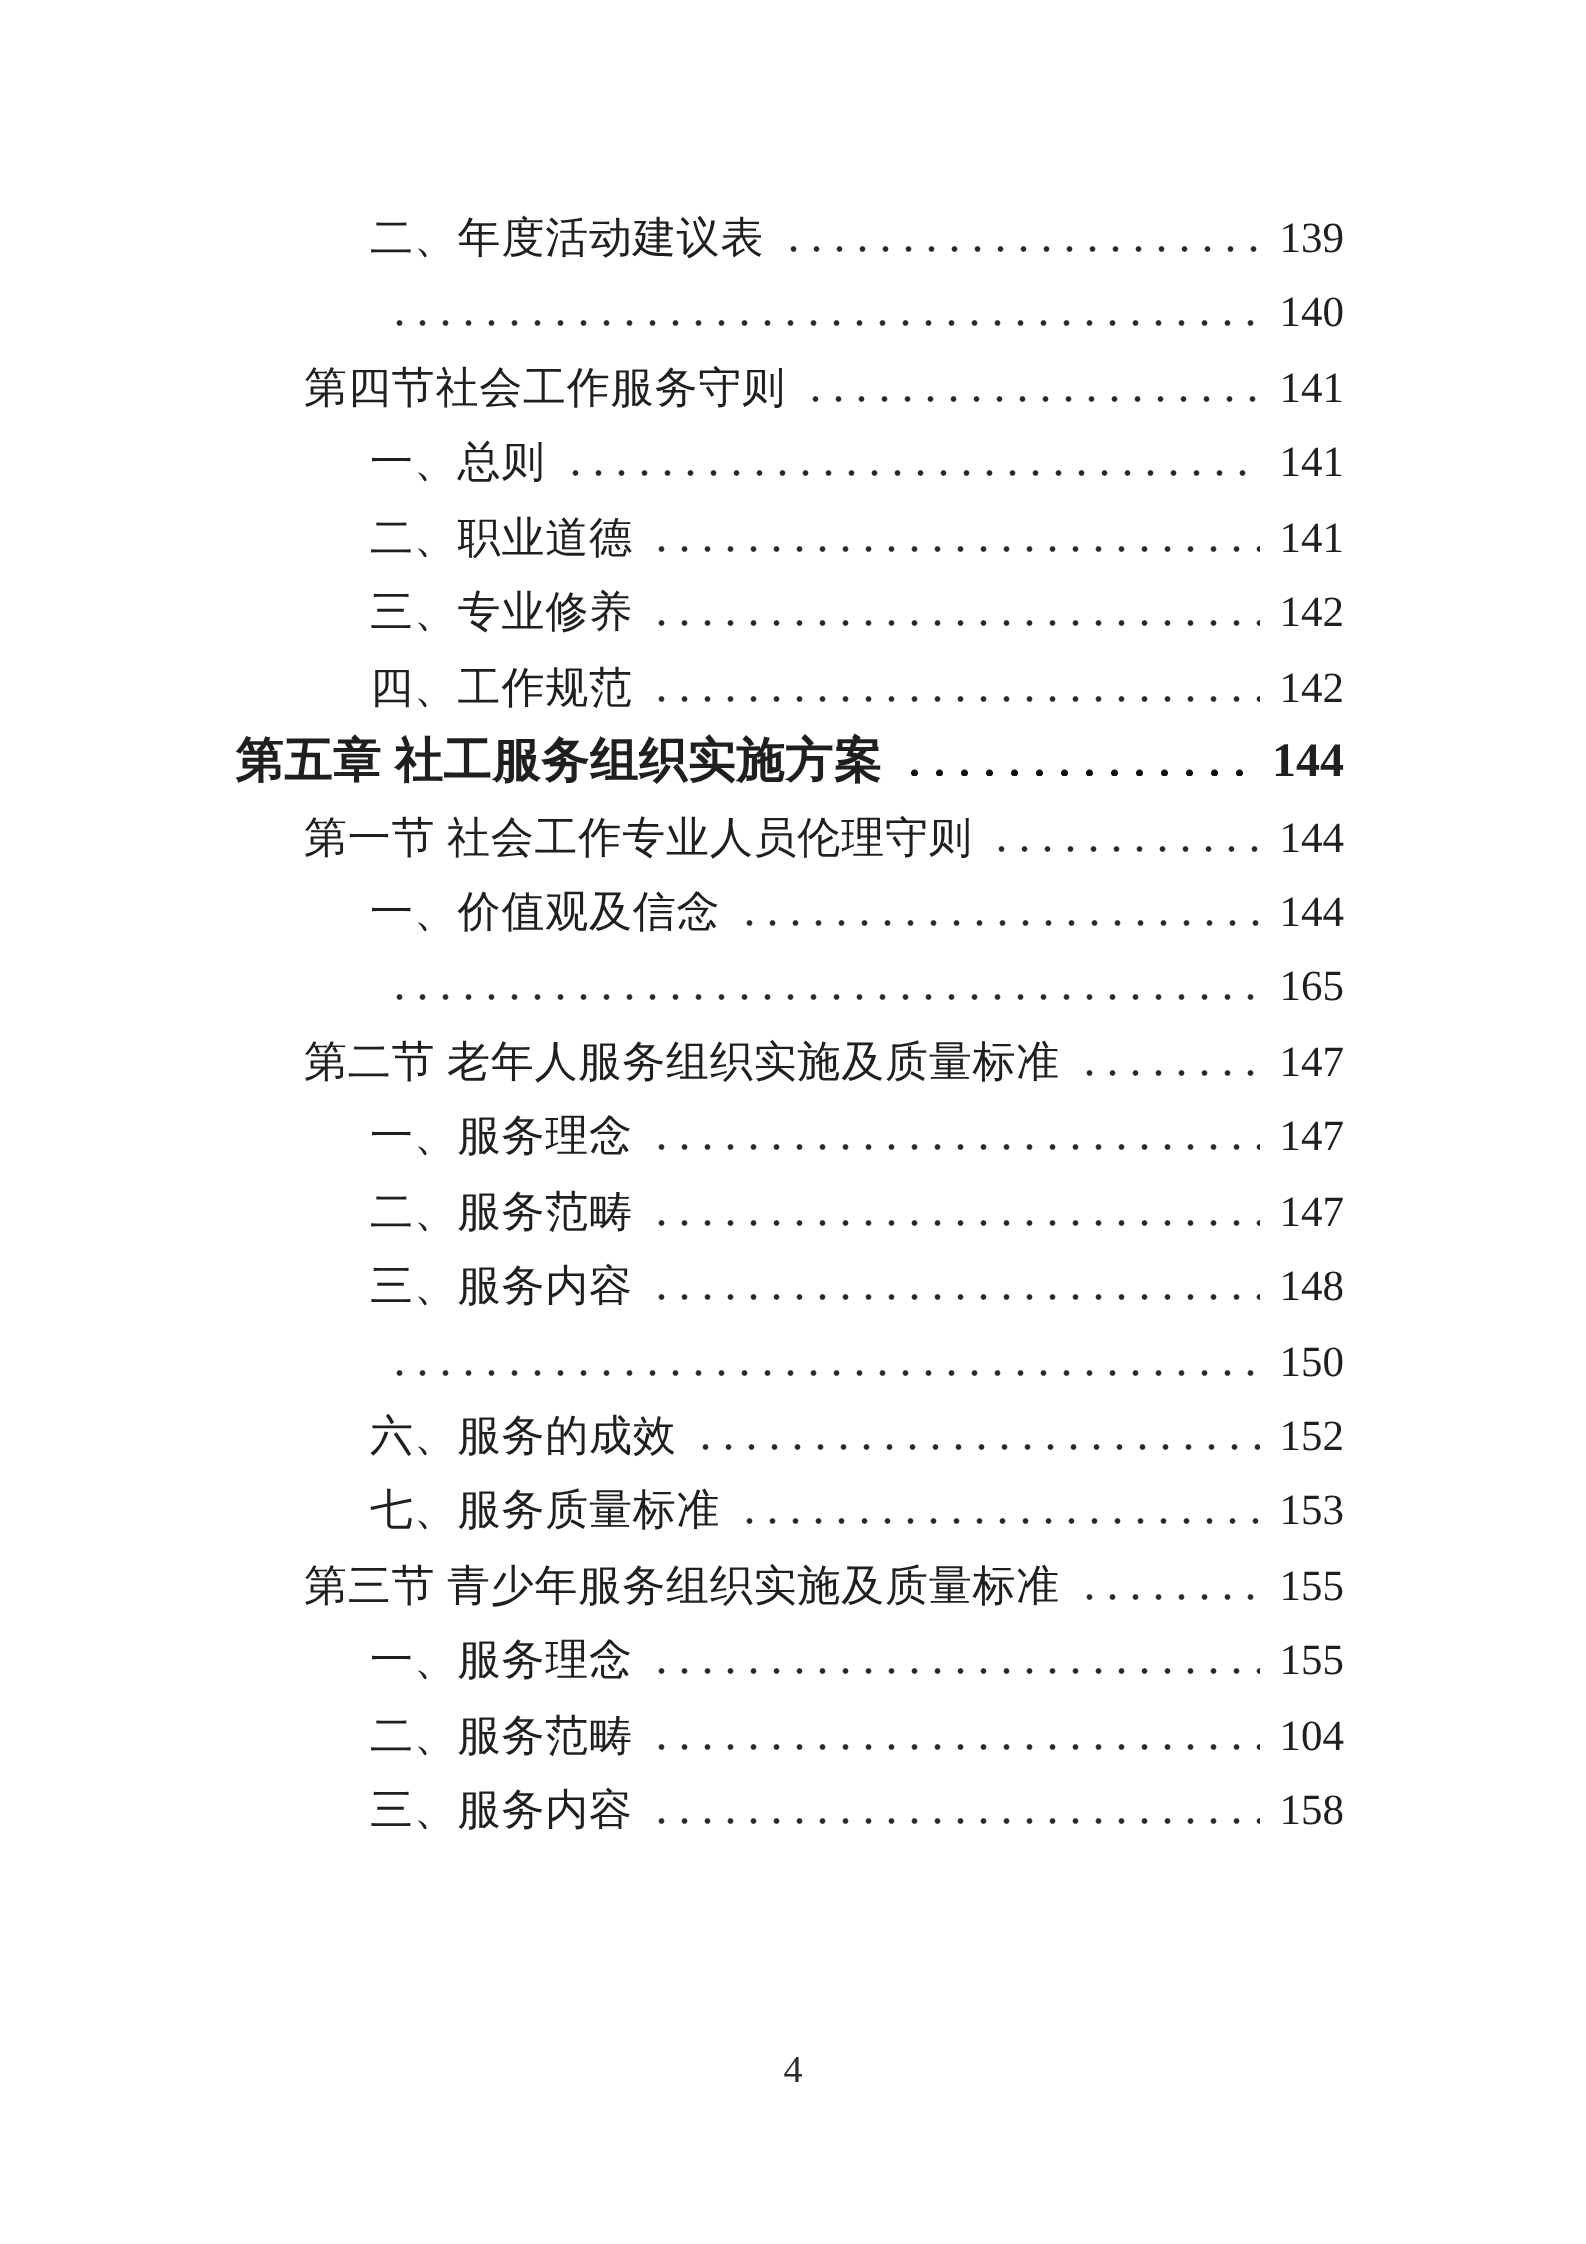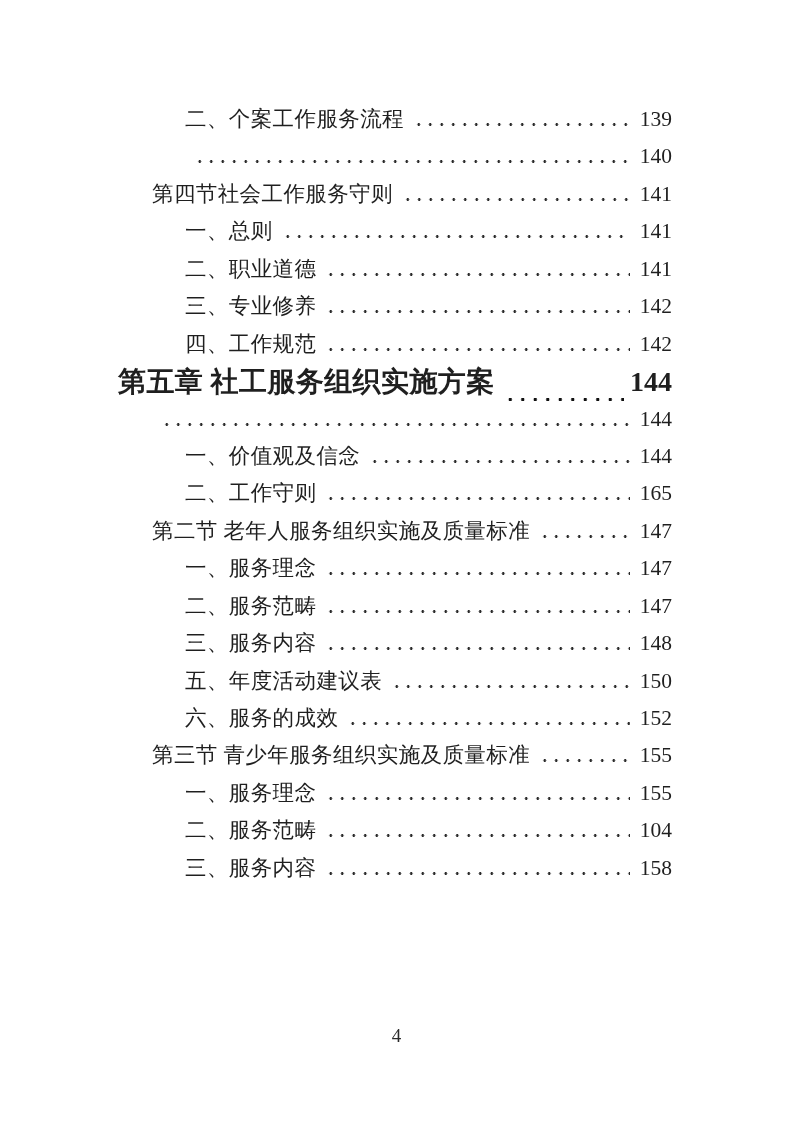--- a/index.html
+++ b/index.html
@@ -24,23 +24,22 @@
   }
   .toc-row {
     display: flex;
     align-items: baseline;
     height: 37.45px;
     font-size: 21.5px;
     line-height: 37.45px;
   }
   .toc-row.level-chapter {
     font-weight: bold;
-    font-size: 28px;
+    font-size: 24px;
     padding-left: 0;
-    align-items: flex-end;
   }
   .toc-row.level-section {
     padding-left: 34px;
     justify-content: space-between;
   }
   .toc-row.level-item {
     padding-left: 67px;
   }
   .toc-label {
     white-space: nowrap;
@@ -73,21 +72,21 @@
     font-size: 19px;
     color: #2a2a2a;
   }
 </style>
 </head>
 <body>
 
 <div class="page">
   <div class="toc" id="toc">
   <div class="toc-row level-item">
-    <span class="toc-label">二、个案工作服务流程</span>
+    <span class="toc-label">二、年度活动建议表</span>
     <span class="toc-leader"></span>
     <span class="toc-page">139</span>
   </div>
 
   <div class="toc-row level-item">
     <span class="toc-leader"></span>
     <span class="toc-page">140</span>
   </div>
 
   <div class="toc-row level-section">
@@ -120,32 +119,32 @@
     <span class="toc-page">142</span>
   </div>
 
   <div class="toc-row level-chapter">
     <span class="toc-label">第五章 社工服务组织实施方案</span>
     <span class="toc-leader"></span>
     <span class="toc-page">144</span>
   </div>
 
   <div class="toc-row level-section">
+    <span class="toc-label">第一节 社会工作专业人员伦理守则</span>
     <span class="toc-leader"></span>
     <span class="toc-page">144</span>
   </div>
 
   <div class="toc-row level-item">
     <span class="toc-label">一、价值观及信念</span>
     <span class="toc-leader"></span>
     <span class="toc-page">144</span>
   </div>
 
   <div class="toc-row level-item">
-    <span class="toc-label">二、工作守则</span>
     <span class="toc-leader"></span>
     <span class="toc-page">165</span>
   </div>
 
   <div class="toc-row level-section">
     <span class="toc-label">第二节 老年人服务组织实施及质量标准</span>
     <span class="toc-leader"></span>
     <span class="toc-page">147</span>
   </div>
 
@@ -162,31 +161,35 @@
   </div>
 
   <div class="toc-row level-item">
     <span class="toc-label">三、服务内容</span>
     <span class="toc-leader"></span>
     <span class="toc-page">148</span>
   </div>
 
 
   <div class="toc-row level-item">
-    <span class="toc-label">五、年度活动建议表</span>
     <span class="toc-leader"></span>
     <span class="toc-page">150</span>
   </div>
 
   <div class="toc-row level-item">
     <span class="toc-label">六、服务的成效</span>
     <span class="toc-leader"></span>
     <span class="toc-page">152</span>
   </div>
 
+  <div class="toc-row level-item">
+    <span class="toc-label">七、服务质量标准</span>
+    <span class="toc-leader"></span>
+    <span class="toc-page">153</span>
+  </div>
 
   <div class="toc-row level-section">
     <span class="toc-label">第三节 青少年服务组织实施及质量标准</span>
     <span class="toc-leader"></span>
     <span class="toc-page">155</span>
   </div>
 
   <div class="toc-row level-item">
     <span class="toc-label">一、服务理念</span>
     <span class="toc-leader"></span>

